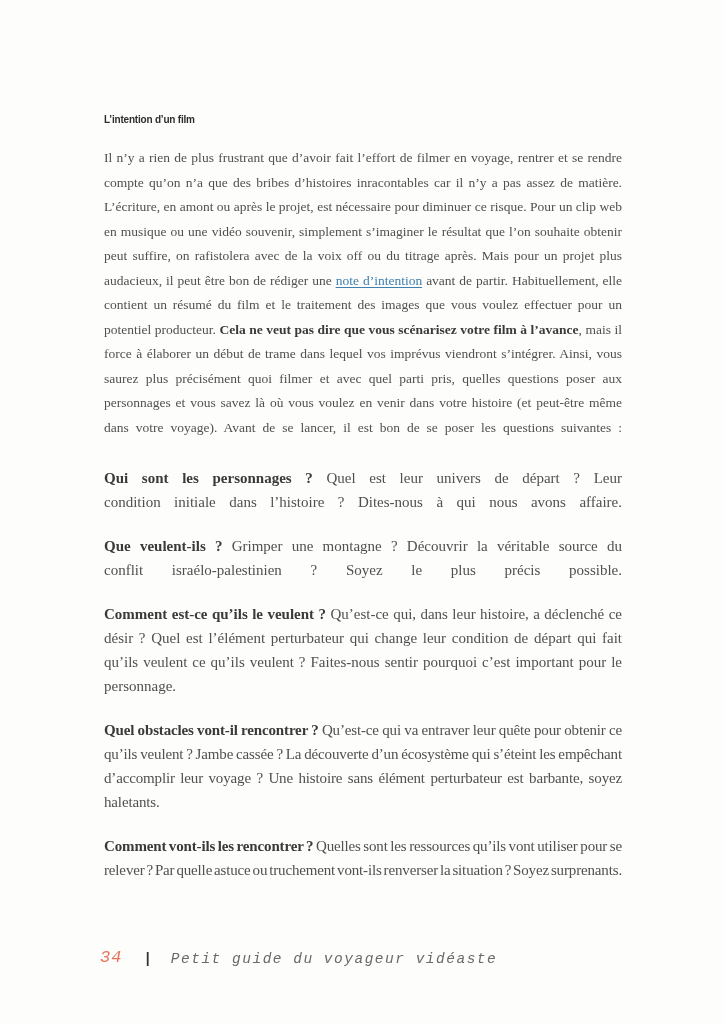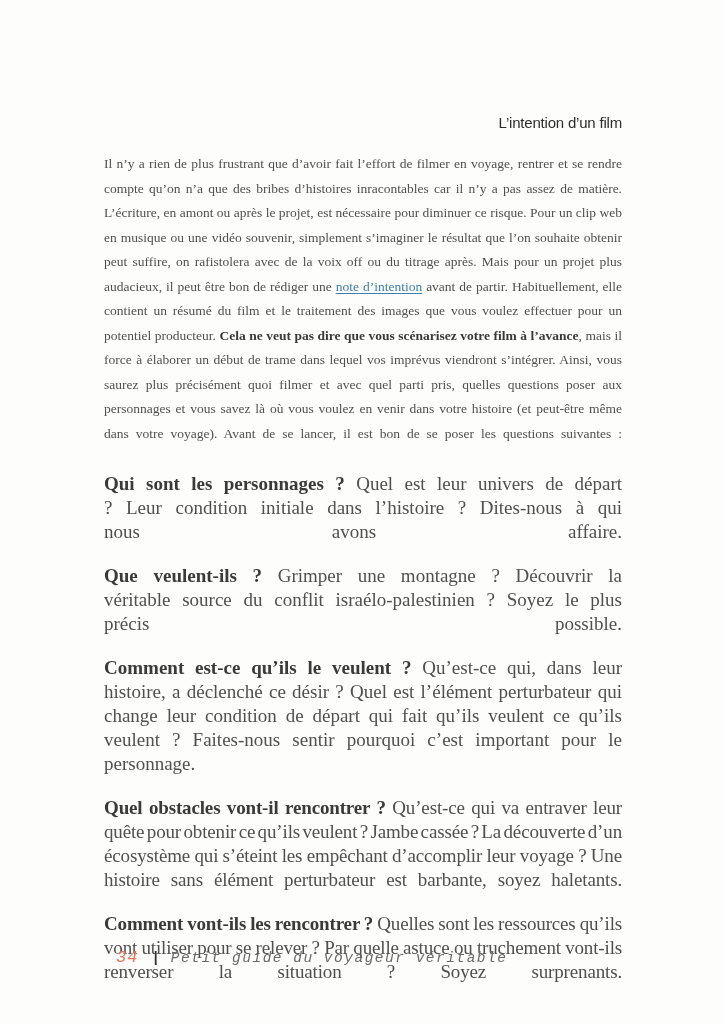--- a/index.html
+++ b/index.html
@@ -18,46 +18,46 @@
     position:relative;width:724px;height:1024px;overflow:hidden;
     background:var(--page-bg);
     font-family:"Liberation Serif","DejaVu Serif",serif;
   }
   .content{
     position:absolute;left:104px;top:114px;width:518px;
   }
   .heading{
     margin:0 0 21px 0;
     font-family:"Liberation Sans","DejaVu Sans",sans-serif;
-    font-weight:400;font-size:15px;letter-spacing:-0.2px;
+    font-weight:700;font-size:10px;letter-spacing:-0.2px;
     color:var(--heading-text);
-    text-align:right;
   }
   .intro{
     margin:16px 0 26px 0;
     font-size:13.5px;line-height:24.5px;color:var(--body-text);
     text-align:justify;text-align-last:justify;
   }
   .seg-normal{}
   .seg-bold{font-weight:700;color:var(--bold-text);}
   .seg-link{color:var(--link-color);text-decoration:underline;text-underline-offset:2px;cursor:pointer;}
   .question{
     margin:20px 0 0 0;
-    font-size:19px;line-height:24px;color:var(--body-text);
+    font-size:15px;line-height:24px;color:var(--body-text);
     text-align:justify;text-align-last:justify;
   }
   .question strong{font-weight:700;color:var(--bold-text);}
   .spacing-wide{word-spacing:5px;}
   .spacing-normal{word-spacing:0.5px;}
   .spacing-tight{word-spacing:-2.5px;letter-spacing:-0.15px;}
   .footer{
-    position:absolute;left:116px;top:948px;width:518px;
-    display:flex;align-items:center;white-space:nowrap;
+    position:absolute;left:100px;top:948px;width:518px;
+    display:flex;align-items:flex-end;white-space:nowrap;
     font-family:"Liberation Mono","DejaVu Sans Mono",monospace;
     font-style:italic;
+    gap:8px;
   }
   .page-num{font-size:17px;color:var(--page-number-color);letter-spacing:1px;}
   .footer-sep{
     font-style:normal;font-weight:700;font-size:14px;
     color:var(--separator-color);margin:0 11px 0 13px;
   }
   .book-title{font-size:14.5px;color:var(--footer-title-color);letter-spacing:1.5px;}
 </style>
 </head>
 <body>
@@ -75,15 +75,15 @@
         <p class="question spacing-normal"><strong>Comment est-ce qu’ils le veulent ?</strong><span> Qu’est-ce qui, dans leur histoire, a déclenché ce désir ? Quel est l’élément perturbateur qui change leur condition de départ qui fait qu’ils veulent ce qu’ils veulent ? Faites-nous sentir pourquoi c’est important pour le personnage.</span></p>
         <p class="question spacing-tight"><strong>Quel obstacles vont-il rencontrer ?</strong><span> Qu’est-ce qui va entraver leur quête pour obtenir ce qu’ils veulent ? Jambe cassée ? La découverte d’un écosystème qui s’éteint les empêchant d’accomplir leur voyage ? Une histoire sans élément perturbateur est barbante, soyez haletants.</span></p>
         <p class="question spacing-tight"><strong>Comment vont-ils les rencontrer ?</strong><span> Quelles sont les ressources qu’ils vont utiliser pour se relever ? Par quelle astuce ou truchement vont-ils renverser la situation ? Soyez surprenants.</span></p>
       </div>
 
   </div>
 
   <div class="footer">
     <span class="page-num">34</span>
     <span class="footer-sep">|</span>
-    <span class="book-title">Petit guide du voyageur véritable</span>
+    <span class="book-title">Petit guide du voyageur vidéaste</span>
   </div>
 </div>
 
 </body></html>

